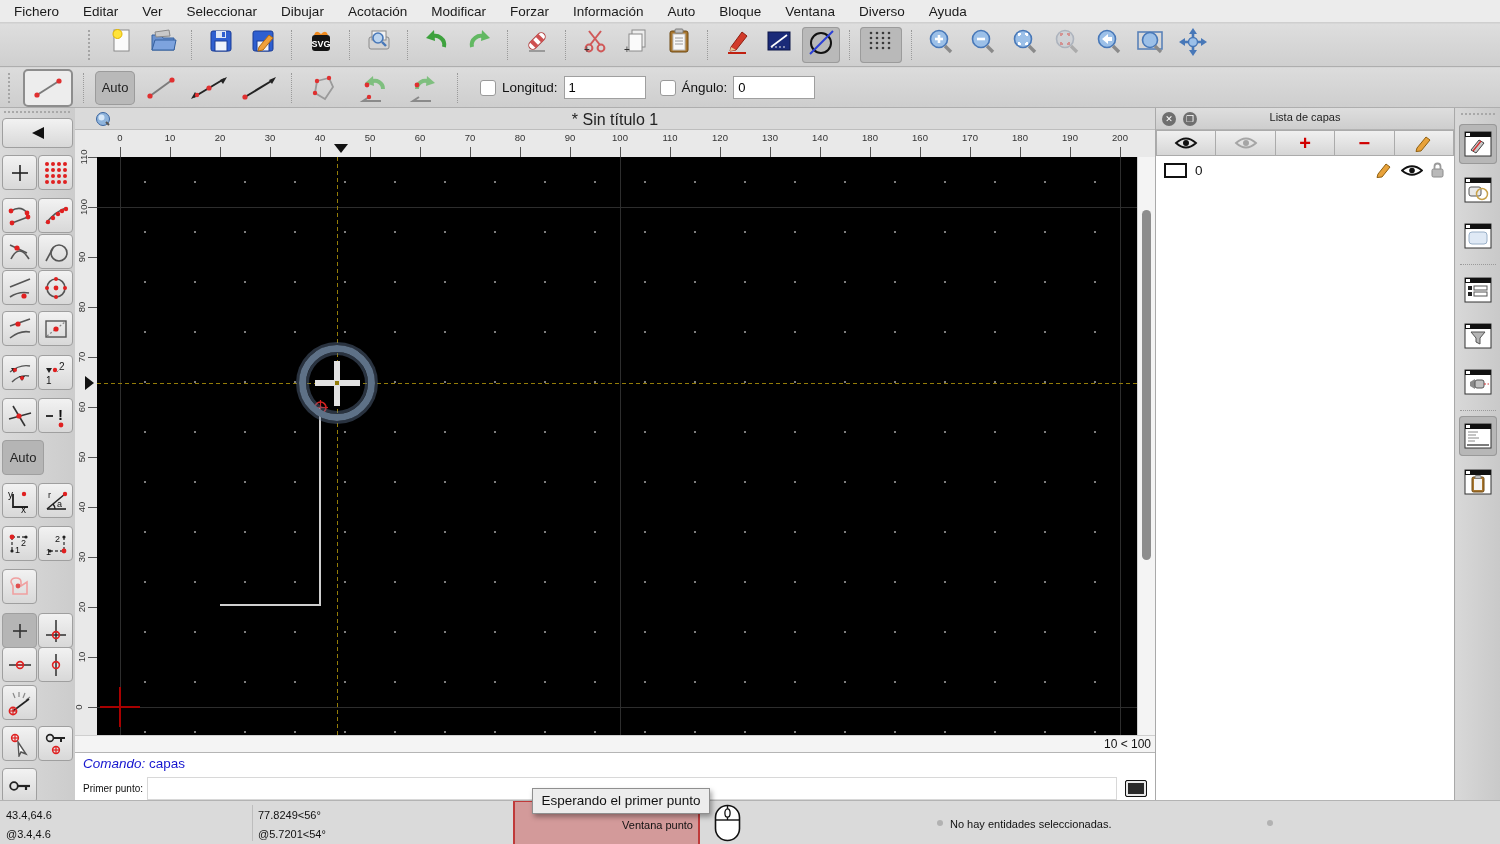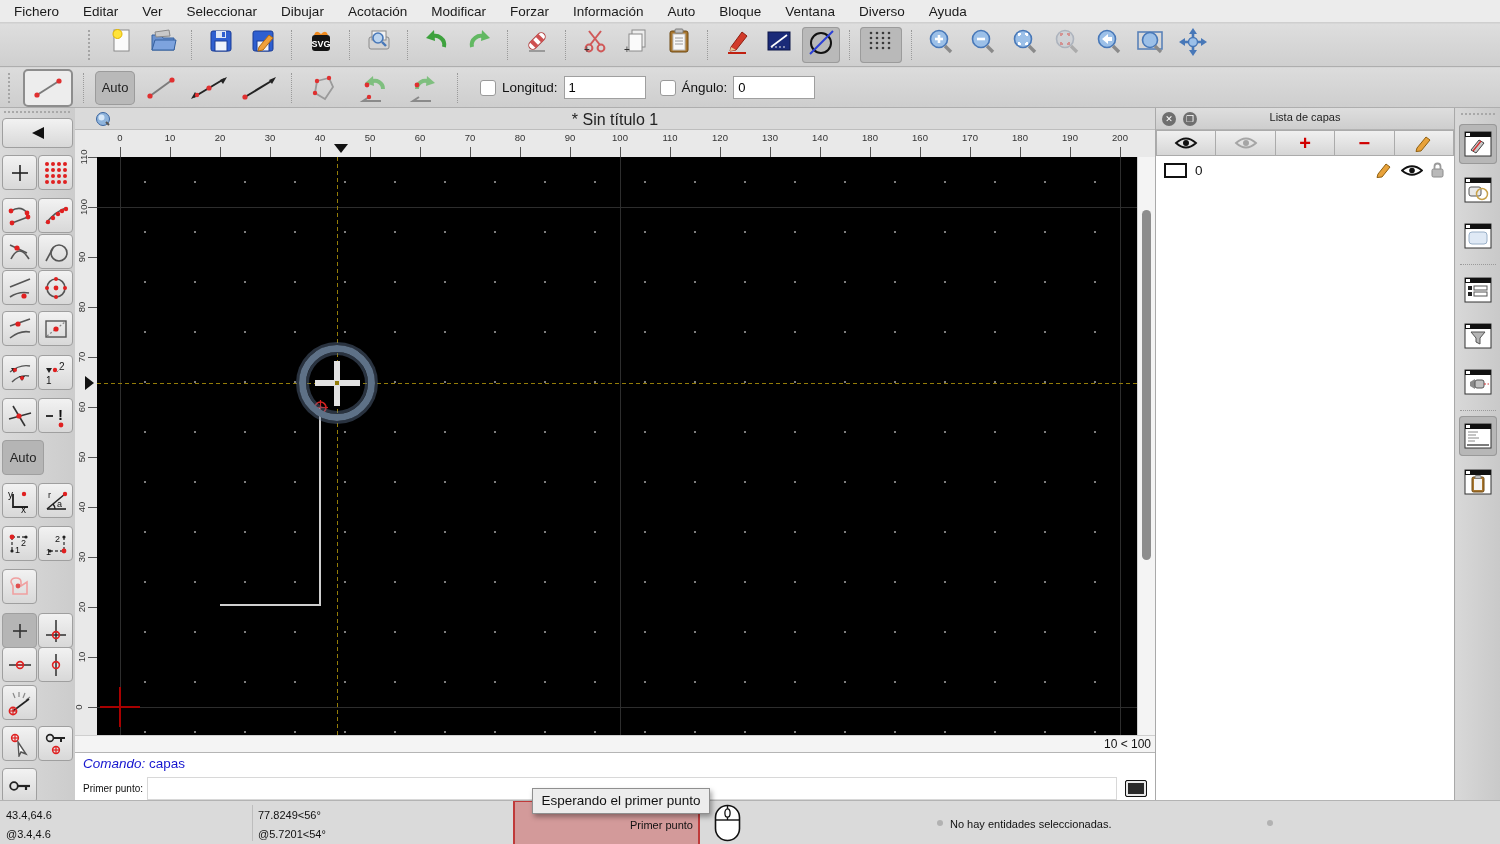--- a/index.html
+++ b/index.html
@@ -1070,21 +1070,21 @@
 </div>
 
 <div id="statusbar" class="abs">
   <span class="coord" style="left:6px;top:8px;">43.4,64.6</span>
   <span class="coord" style="left:6px;top:27px;">@3.4,4.6</span>
   <span class="vline" style="left:252px;"></span>
   <span class="coord" style="left:258px;top:8px;">77.8249&lt;56°</span>
   <span class="coord" style="left:258px;top:27px;">@5.7201&lt;54°</span>
 
   <div id="mouse-widget">
-    <span id="mouse-left-hint">Primer punto</span>
+    <span id="mouse-left-hint">Ventana punto</span>
   </div>
   <div id="tooltip">Esperando el primer punto</div>
 
   <span class="abs" style="left:714px;top:3px;">
       <svg width="27" height="38">
         <rect x="1.5" y="1.5" width="24" height="35" rx="12" fill="#fff" stroke="#111" stroke-width="1.6"></rect>
         <line x1="13.5" y1="2" x2="13.5" y2="16" stroke="#111" stroke-width="1.4"></line>
         <line x1="2" y1="16" x2="25" y2="16" stroke="#111" stroke-width="1.4"></line>
         <ellipse cx="13.5" cy="9" rx="2.6" ry="4.2" fill="#fff" stroke="#111" stroke-width="1.3"></ellipse>
       </svg>

